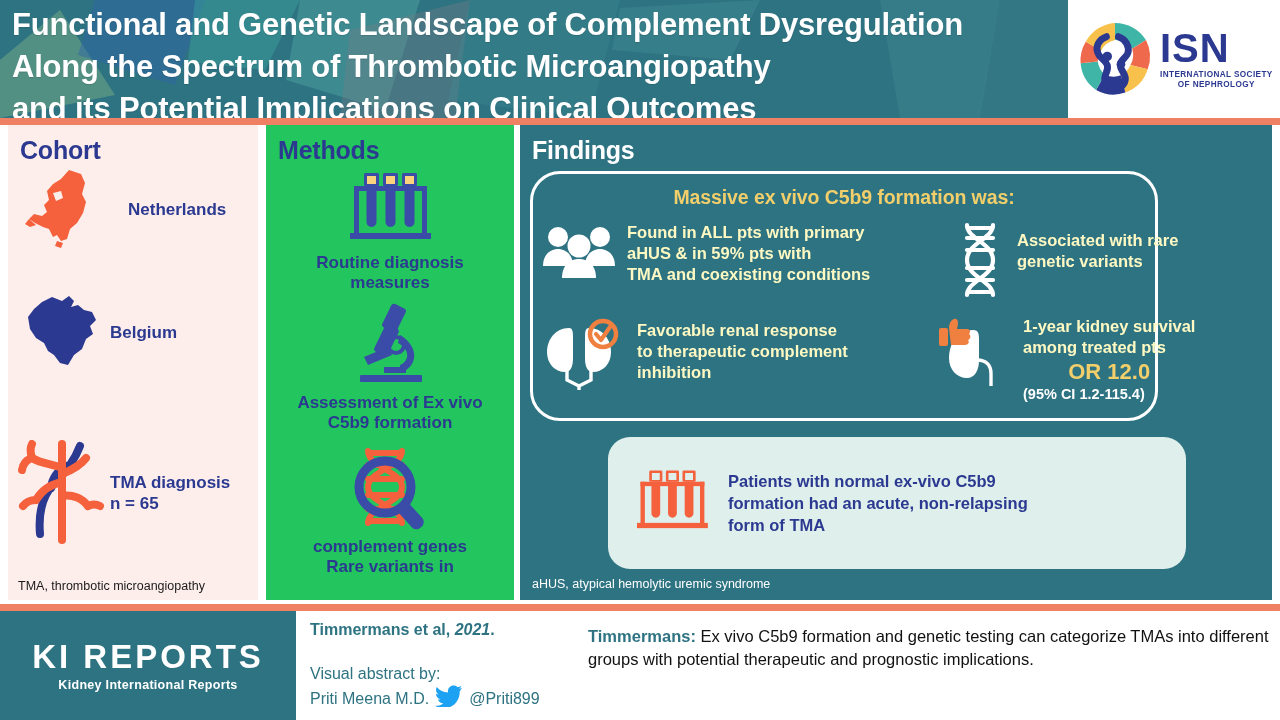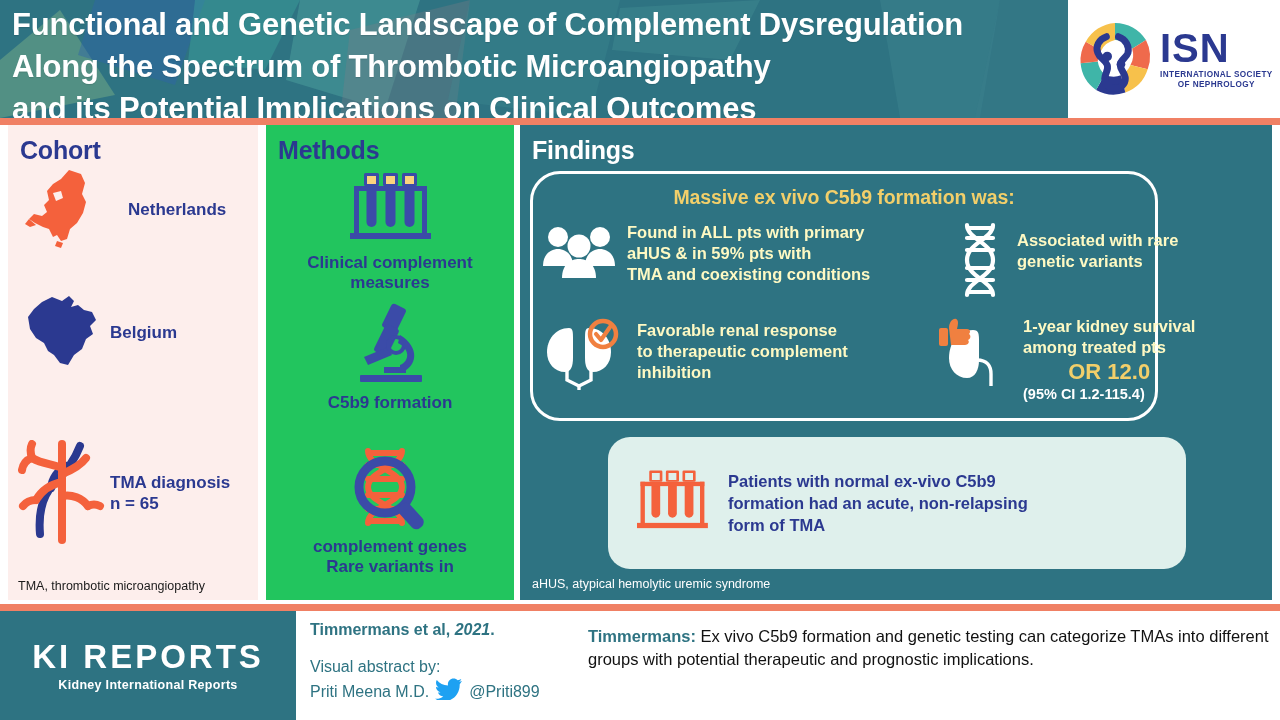--- a/index.html
+++ b/index.html
@@ -251,21 +251,21 @@
     left: 310px; top: 10px;
     width: 265px;
   }
   .cite-ref {
     color: #2e7382;
     font-size: 16px;
     font-weight: bold;
   }
   .cite-ref em { font-style: italic; }
   .cite-by {
-    margin-top: 17px;
+    margin-top: 24px;
     color: #2e7382;
     font-size: 16px;
     line-height: 1.35;
   }
   .cite-handle-row { display: flex; align-items: center; gap: 6px; }
   .concl {
     position: absolute;
     left: 588px; top: 14px;
     width: 684px;
     font-size: 16.5px;
@@ -397,38 +397,39 @@
             <path d="M24.5 17 h10 v36 a5 5 0 0 1 -10 0 Z"></path>
             <path d="M43.5 17 h10 v36 a5 5 0 0 1 -10 0 Z"></path>
             <path d="M62.5 17 h10 v36 a5 5 0 0 1 -10 0 Z"></path>
             <rect x="12" y="17" width="5" height="50"></rect>
             <rect x="80" y="17" width="5" height="50"></rect>
             <rect x="12" y="17" width="73" height="5"></rect>
             <rect x="8" y="64" width="81" height="6"></rect>
           </g>
         </svg>
         <div class="cap">
-          <div>Clinical complement</div>
+          <div>Routine diagnosis</div>
           <div>measures</div>
         </div>
       </div>
 
       <div class="m-block m-b2">
         <svg width="100" height="84" viewBox="0 0 100 84">
           <g fill="#3b4ba8">
             <rect x="46" y="2" width="16" height="26" rx="3" transform="rotate(26 54 15)"></rect>
             <rect x="39" y="22" width="15" height="30" rx="3" transform="rotate(26 46 37)"></rect>
             <path d="M24 54 L48 44 L52 52 L28 62 Z"></path>
             <circle cx="56" cy="42" r="8" fill="none" stroke="#3b4ba8" stroke-width="4"></circle>
             <path d="M60 32 C80 44 78 64 60 70 L60 62 C70 58 70 46 58 40 Z"></path>
             <rect x="44" y="64" width="22" height="6"></rect>
             <rect x="20" y="72" width="62" height="7" rx="1"></rect>
           </g>
         </svg>
         <div class="cap">
+          <div>Assessment of Ex vivo</div>
           <div>C5b9 formation</div>
         </div>
       </div>
 
       <div class="m-block m-b3">
         <svg width="104" height="86" viewBox="0 0 104 86">
           <g stroke="#f4613c" stroke-width="6" fill="none" stroke-linecap="round">
             <path d="M30 6 C30 22 64 26 64 42 C64 58 30 62 30 78"></path>
             <path d="M64 6 C64 22 30 26 30 42 C30 58 64 62 64 78"></path>
             <path d="M31 8 H63 M30 20 H64 M30 34 H64 M30 50 H64 M30 64 H64 M31 76 H63"></path>

